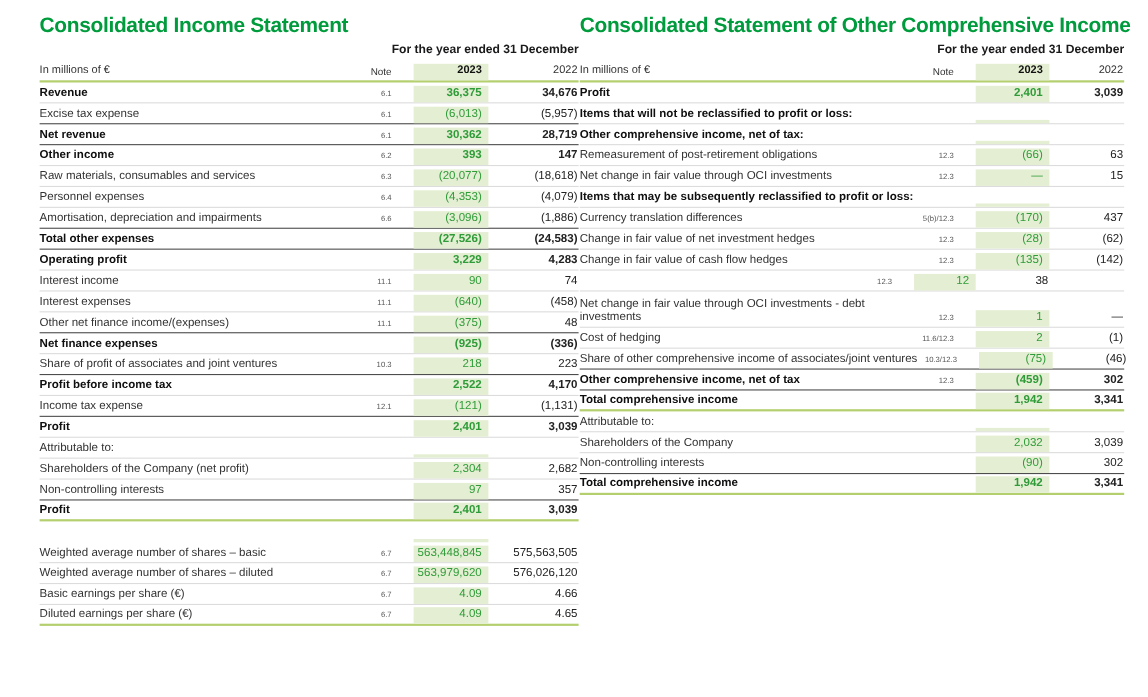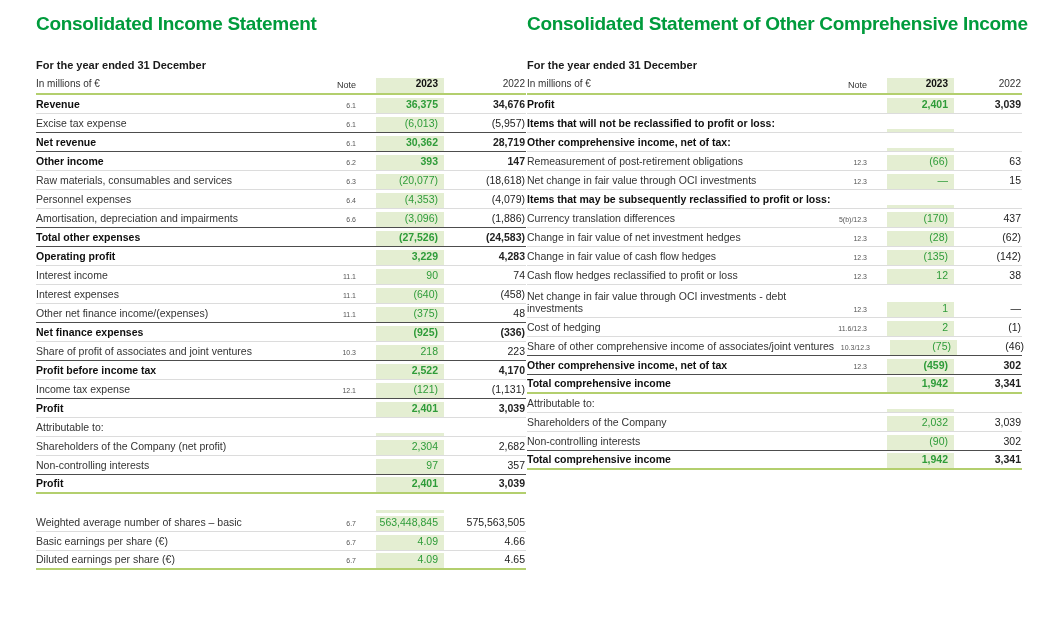--- a/index.html
+++ b/index.html
@@ -11,21 +11,21 @@
     --rule-light:#dcdcdc;
   }
   *{box-sizing:border-box;margin:0;padding:0;}
   html,body{width:1044px;height:634px;background:#ffffff;overflow:hidden;
     font-family:"Liberation Sans",sans-serif;}
   .statement{position:absolute;top:13px;}
   #stmt0{left:36px;width:490px;}
   #stmt1{left:527px;width:495px;}
   .title{color:var(--green-title);font-size:19px;font-weight:bold;
     letter-spacing:-0.3px;line-height:22px;white-space:nowrap;}
-  .subtitle{margin-top:24px;font-size:11px;font-weight:bold;color:#1a1a1a;height:14px;}
+  .subtitle{margin-top:4px;font-size:11px;font-weight:bold;color:#1a1a1a;height:14px;text-align:right;}
   .table{margin-top:4px;}
   .row{display:grid;grid-template-columns:1fr 44px 68px 82px;align-items:end;height:19px;}
   #stmt1 .row{grid-template-columns:1fr 56px 67px 68px;}
   .row>div{padding-bottom:3px;overflow:visible;}
   .label{font-size:10.5px;color:#333;white-space:nowrap;line-height:12px;}
   .bold .label{font-weight:bold;color:#0f0f0f;}
   .note{font-size:7px;color:#555;text-align:right;padding-right:20px;line-height:9px;}
   .c2023{background:var(--hl);text-align:right;padding-right:6px;font-size:10.5px;
     color:var(--green-val);line-height:12px;}
   .c2022{text-align:right;padding-right:1px;font-size:10.5px;color:#222;line-height:12px;}
@@ -188,20 +188,26 @@
           <div class="c2023"></div>
           <div class="c2022"></div>
         </div>
         <div class="row rule-light">
           <div class="label">Weighted average number of shares – basic</div>
           <div class="note">6.7</div>
           <div class="c2023">563,448,845</div>
           <div class="c2022">575,563,505</div>
         </div>
         <div class="row rule-light">
+          <div class="label">Weighted average number of shares – diluted</div>
+          <div class="note">6.7</div>
+          <div class="c2023">563,979,620</div>
+          <div class="c2022">576,026,120</div>
+        </div>
+        <div class="row rule-light">
           <div class="label">Basic earnings per share (€)</div>
           <div class="note">6.7</div>
           <div class="c2023">4.09</div>
           <div class="c2022">4.66</div>
         </div>
         <div class="row rule-green">
           <div class="label">Diluted earnings per share (€)</div>
           <div class="note">6.7</div>
           <div class="c2023">4.09</div>
           <div class="c2022">4.65</div>
@@ -269,21 +275,20 @@
           <div class="c2023">(28)</div>
           <div class="c2022">(62)</div>
         </div>
         <div class="row rule-light">
           <div class="label">Change in fair value of cash flow hedges</div>
           <div class="note">12.3</div>
           <div class="c2023">(135)</div>
           <div class="c2022">(142)</div>
         </div>
         <div class="row rule-light">
-          <div class="label">Cash flow hedges reclassified to profit or loss</div>
           <div class="note">12.3</div>
           <div class="c2023">12</div>
           <div class="c2022">38</div>
         </div>
         <div class="row rule-light wrap">
           <div class="label">Net change in fair value through OCI investments - debt investments</div>
           <div class="note">12.3</div>
           <div class="c2023">1</div>
           <div class="c2022">—</div>
         </div>

